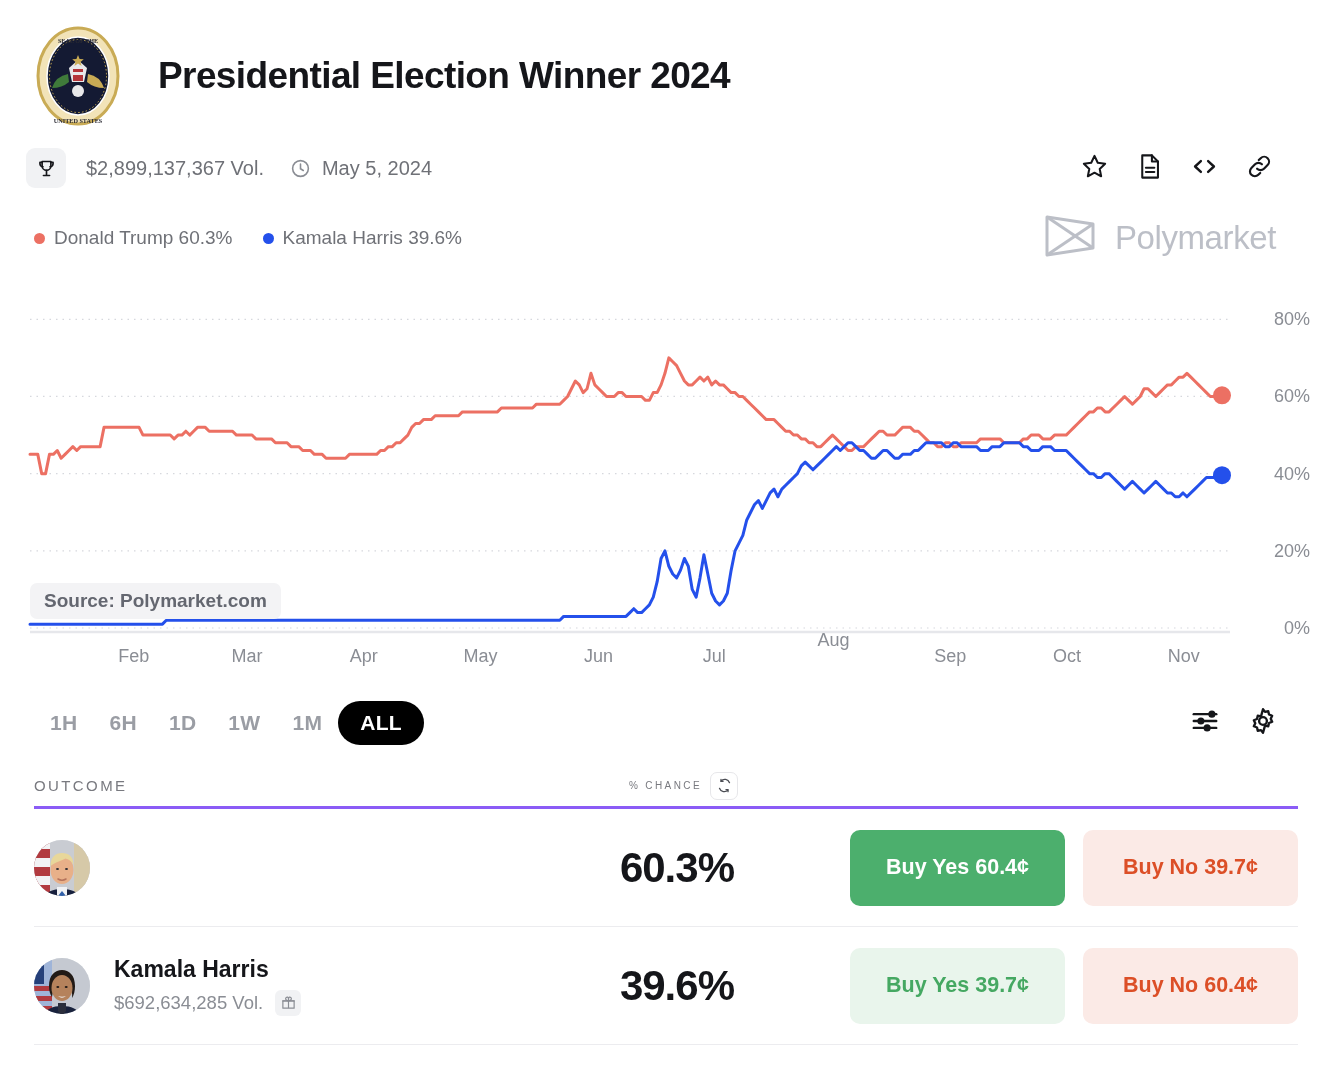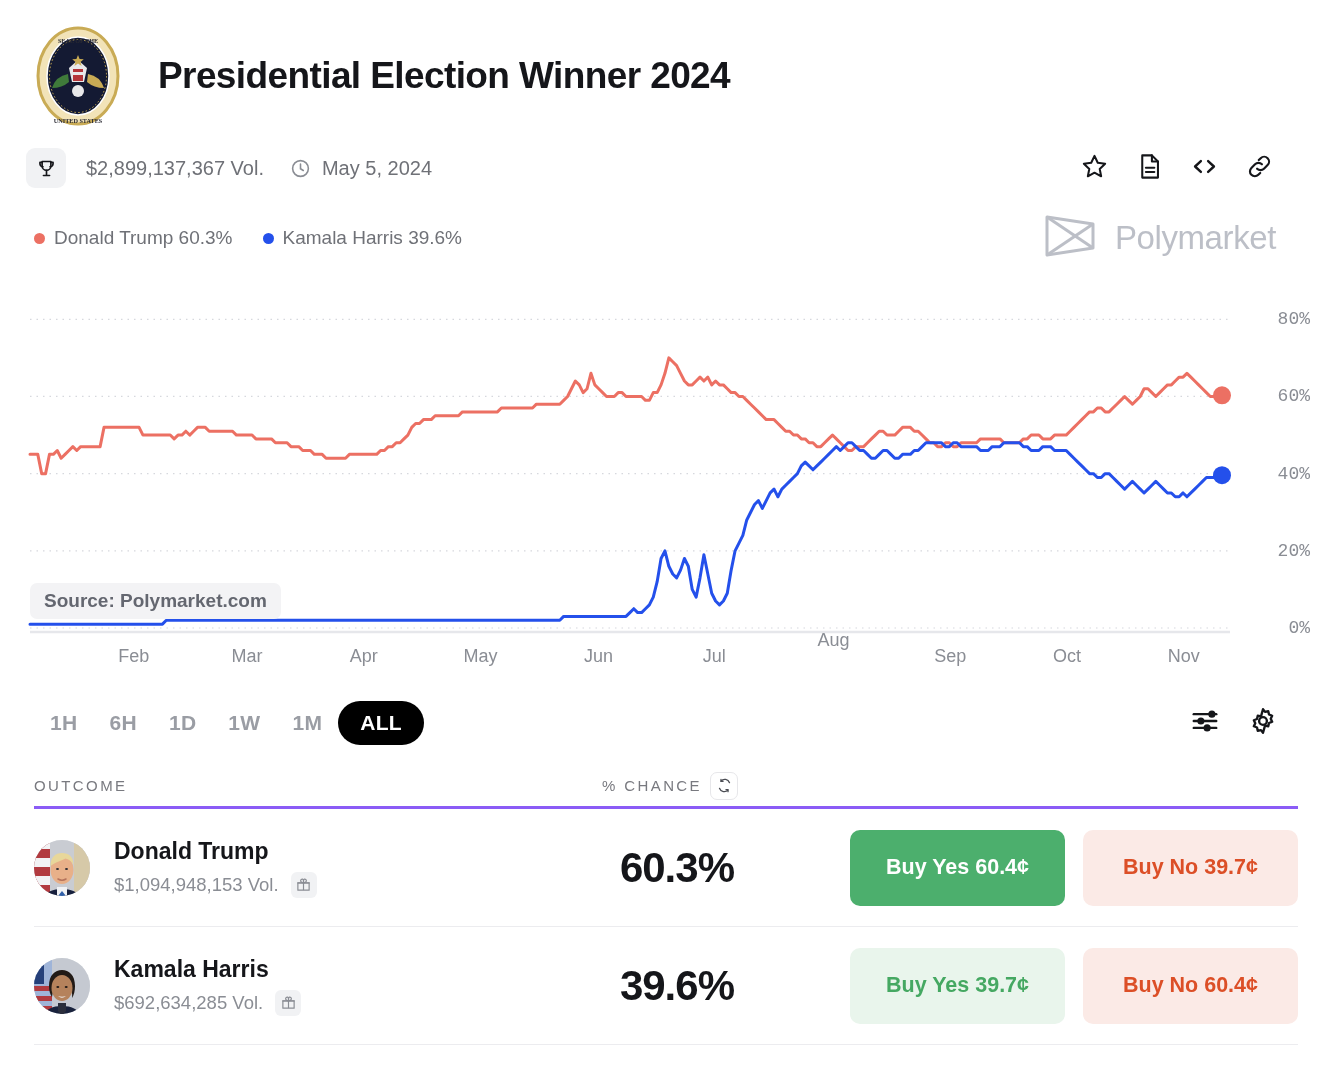--- a/index.html
+++ b/index.html
@@ -58,21 +58,21 @@
   .brand-name {
     font-size: 33px; color: #bcbfc7; font-weight: 500;
     margin-left: 16px; letter-spacing: -0.4px;
   }
 
   
   .chart-wrap { position: relative; margin-top: 18px; height: 395px; }
   .chart-svg { display: block; }
   .ylabel {
     position: absolute; right: 14px; font-size: 18px; color: #8a8d94;
-    transform: translateY(-50%); white-space: nowrap; font-family: Liberation Mono, monospace;
+    transform: translateY(-50%); white-space: nowrap;
   }
   .xlabel {
     position: absolute; font-size: 18px; color: #8a8d94;
     transform: translateX(-50%); white-space: nowrap;
   }
   .source-tag {
     position: absolute; left: 30px; top: 303px;
     background: #f3f3f5; color: #646770; font-size: 19px; font-weight: 600;
     padding: 7px 14px; border-radius: 7px; white-space: nowrap;
   }
@@ -97,21 +97,21 @@
     border-bottom: 3px solid #8b5cf6;
   }
   .th-outcome {
     font-size: 15px; letter-spacing: 2.4px; color: #78797f; font-weight: 500;
   }
   .th-chance {
     margin-left: auto; display: flex; align-items: center; gap: 8px;
     padding-right: 560px;
   }
   .th-chance-lbl {
-    font-size: 15px; letter-spacing: 2.4px; color: #78797f; font-weight: 500;
+    font-size: 10px; letter-spacing: 2.4px; color: #78797f; font-weight: 500;
   }
   .refresh-box {
     width: 28px; height: 28px; border-radius: 7px; border: 1px solid #e7e7ea;
     display: flex; align-items: center; justify-content: center; cursor: pointer;
   }
   .row {
     display: flex; align-items: center; height: 118px;
     border-bottom: 1px solid #ececef;
   }
   .avatar {
@@ -329,35 +329,20 @@
           <path d="M28 49c-11 0-17 4-17 9h34c0-5-6-9-17-9z" fill="#17203d"></path>
           <path d="M23 47h10v9l-5 5-5-5z" fill="#f0f2f5"></path>
           <path d="M28 51l3.2 4-3.2 9-3.2-9z" fill="#2f5fa8"></path>
           <ellipse cx="28" cy="30" rx="11.5" ry="14" fill="#e8b089"></ellipse>
           <path d="M16.5 26c0-9 5-13 11.5-13s11.5 3.5 11.5 12c-2-4-5-6-8-6.5-4 2.5-9 3-15 7.5z" fill="#e8d79a"></path>
           <ellipse cx="23.5" cy="29" rx="1.5" ry="1.1" fill="#2c2c33"></ellipse>
           <ellipse cx="32.5" cy="29" rx="1.5" ry="1.1" fill="#2c2c33"></ellipse>
           <path d="M24 39q4 2.6 8 0" stroke="#b5735c" stroke-width="1.5" fill="none" stroke-linecap="round"></path>
         </svg>
       </span>
-      <span class="row-id">
-        <div class="row-name">Donald Trump</div>
-        <div class="row-sub">
-          <span class="row-vol">$1,094,948,153 Vol.</span>
-          <span class="gift-box">
-            <svg viewBox="0 0 24 24" width="15" height="15" fill="none" stroke="#8a8d94" stroke-width="1.9" stroke-linejoin="round">
-              <rect x="3" y="9.5" width="18" height="11.5"></rect>
-                <path d="M2 9.5h20"></path>
-                <path d="M12 9.5V21"></path>
-              <path d="M12 9.5S9.2 9 8.2 7.6a2.4 2.4 0 1 1 3.8-2.8z"></path>
-              <path d="M12 9.5s2.8-.5 3.8-1.9a2.4 2.4 0 1 0-3.8-2.8z"></path>
-            </svg>
-          </span>
-        </div>
-      </span>
       <span class="row-pct">60.3%</span>
       <span class="row-btns">
         <button class="bbtn yes-solid">Buy Yes 60.4¢</button>
         <button class="bbtn no-soft">Buy No 39.7¢</button>
       </span>
     </div>
 
     <div class="row">
       <span class="avatar">
         <svg viewBox="0 0 56 56" width="56" height="56">

